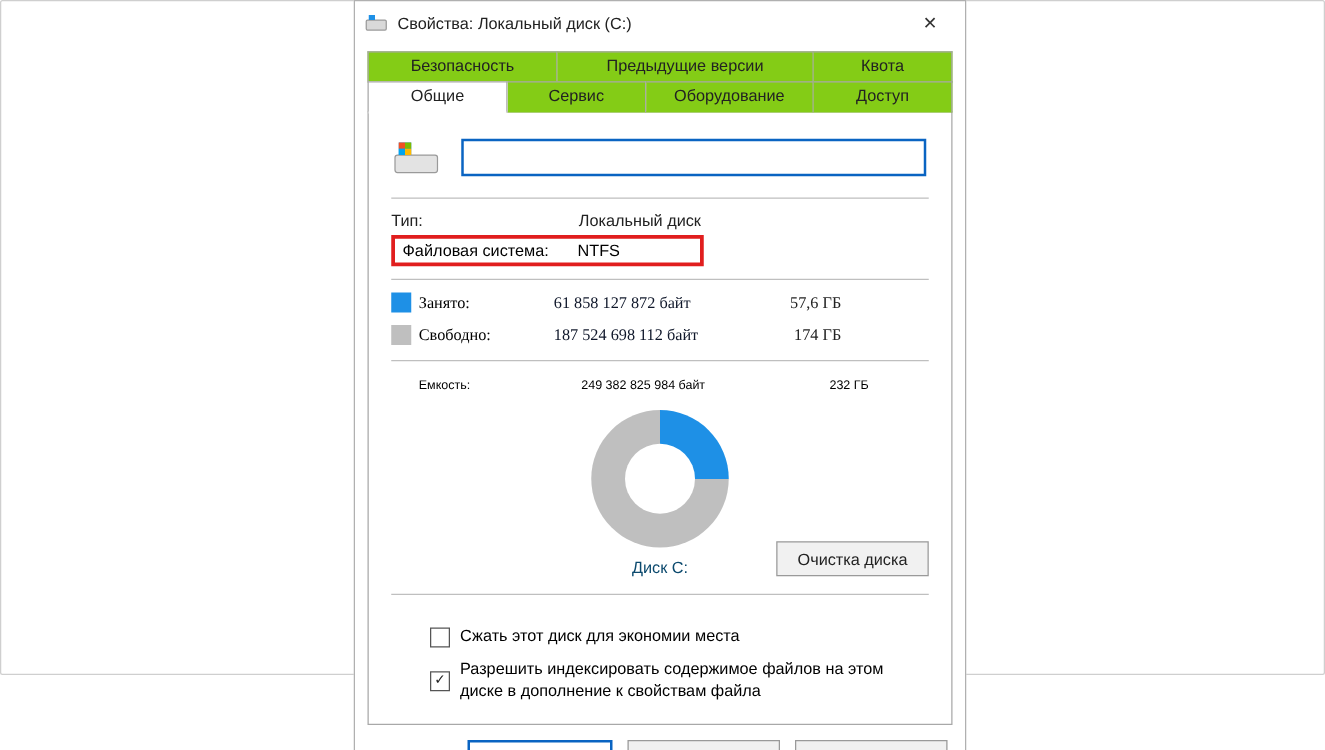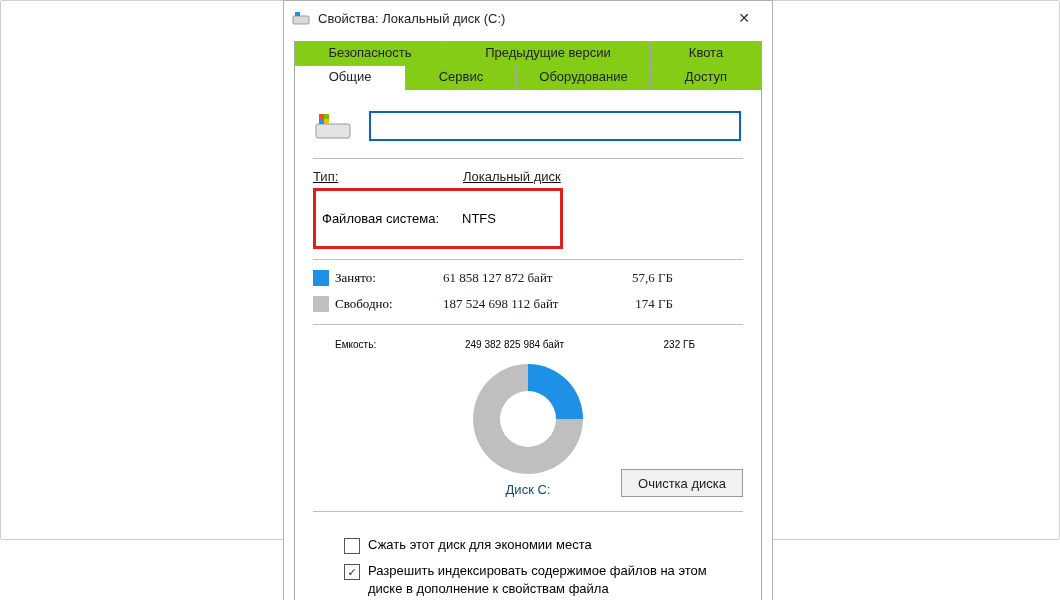--- a/index.html
+++ b/index.html
@@ -19,43 +19,43 @@
   .tab-panel{border:1px solid #a8a8a8;margin-top:-1px;padding:14px 18px 10px 18px;background:#fff;}
   
   .tab-row.row1{position:relative;z-index:1;}
   .tab-row.row2{position:relative;z-index:2;}
   .tab.active::after{content:"";position:absolute;left:0;right:0;bottom:-1px;height:2px;background:#fff;}
 
   .drive-header{display:flex;align-items:center;gap:18px;padding:6px 2px 14px 2px;}
   .drive-icon{width:36px;height:32px;}
   .name-input{flex:1;height:26px;border:2px solid #0a64c2;background:#fff;}
   .hr{height:1px;background:#bfbfbf;margin:2px 0 10px 0;}
-  .info-grid{display:grid;grid-template-columns:150px 1fr;row-gap:13px;font-size:13px;text-decoration:underline;}
+  .info-grid{display:grid;grid-template-columns:150px 1fr;row-gap:13px;font-size:13px;}
   .info-grid .lbl{color:#222;}
   .info-grid .val{color:#222;}
-  .fs-row{display:flex;align-items:center;gap:8px;padding:20px 6px;border:3px solid #e11e1e;width:232px;margin-top:4px;margin-bottom:4px;}
+  .fs-row{display:flex;align-items:center;gap:8px;padding:2px 6px;border:3px solid #e11e1e;width:232px;margin-top:4px;margin-bottom:4px;}
   .fs-row .lbl{width:132px;}
   .usage{display:grid;grid-template-columns:22px 108px 150px 80px;row-gap:10px;align-items:center;font-size:13px;margin-top:8px;font-family:Liberation Serif, serif;}
   .sw{width:16px;height:16px;}
   .sw.used{background:#1e90e6;}
   .sw.free{background:#bfbfbf;}
   .usage .bytes{color:#0f172a;}
   .usage .gb{text-align:right;color:#222;}
   .capacity{display:grid;grid-template-columns:130px 150px 80px;margin-top:14px;margin-left:22px;font-size:10px;}
   .capacity .gb{text-align:right;}
   .donut-wrap{display:flex;flex-direction:column;align-items:center;margin:14px 0 4px 0;position:relative;}
   .donut{width:110px;height:110px;border-radius:50%;background:conic-gradient(#1e90e6 0deg 90deg,#bfbfbf 90deg 360deg);display:flex;align-items:center;justify-content:center;}
   .donut .hole{width:56px;height:56px;border-radius:50%;background:#fff;}
   .disk-caption{margin-top:8px;font-size:13px;color:#0c4a6e;}
   .cleanup-btn{position:absolute;right:0;bottom:0;}
   .btn{height:26px;min-width:96px;padding:0 12px;border:1px solid #9a9a9a;background:#f1f1f1;font-size:13px;color:#222;display:inline-flex;align-items:center;justify-content:center;}
   .btn.default{border:2px solid #0a64c2;background:#fff;min-width:88px;}
   .btn.disabled{color:#9a9a9a;}
   .checks{margin-top:24px;font-size:13px;}
-  .chk-row{display:flex;align-items:flex-start;gap:8px;margin-bottom:8px;padding-left:31px;}
+  .chk-row{display:flex;align-items:center;gap:8px;margin-bottom:8px;padding-left:31px;}
   .chk-box{width:14px;height:14px;border:1px solid #555;flex:0 0 14px;margin-top:2px;display:flex;align-items:center;justify-content:center;font-size:11px;line-height:1;color:#222;}
   .chk-label{line-height:1.35;}
   .dlg-buttons{display:flex;gap:12px;justify-content:flex-end;padding:12px 14px 12px 14px;}
 </style>
 </head>
 <body>
 
 <div class="stage">
   <div class="stage-border"></div>
 

